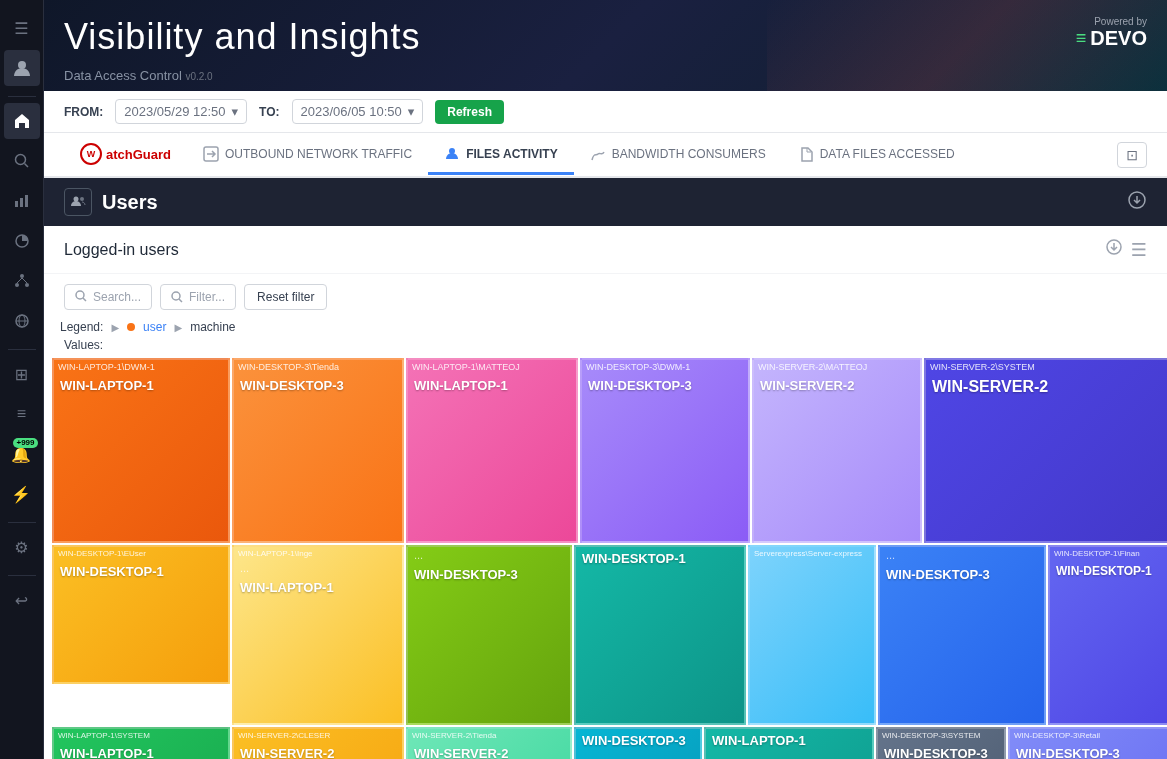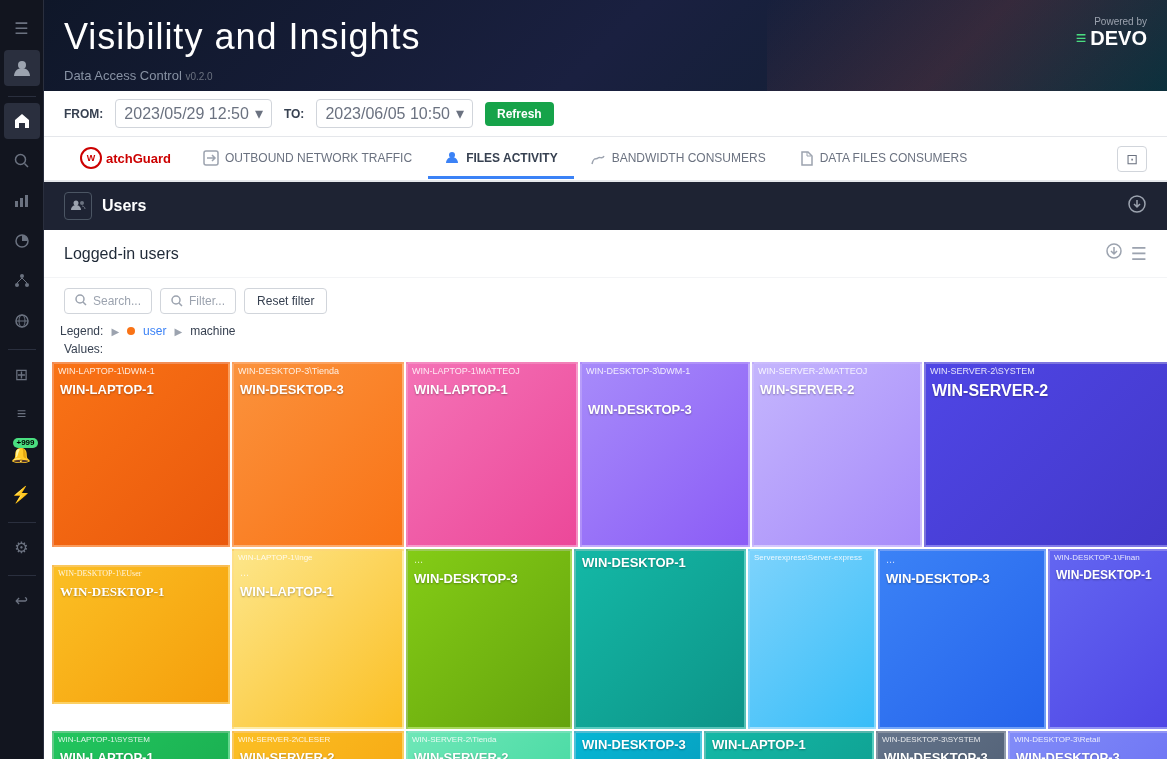--- a/index.html
+++ b/index.html
@@ -46,21 +46,21 @@
     .devo-logo-icon { color: #4ade80; font-size: 18px; }
 
     
     .toolbar {
       background: #fff; padding: 8px 20px; display: flex; align-items: center; gap: 12px;
       border-bottom: 1px solid #e5e7eb; flex-shrink: 0;
     }
     .toolbar-label { font-size: 12px; color: #374151; font-weight: 600; }
     .date-picker {
       display: flex; align-items: center; gap: 6px; background: #fff; border: 1px solid #d1d5db;
-      border-radius: 4px; padding: 4px 8px; font-size: 16px; color: #374151; cursor: pointer;
+      border-radius: 4px; padding: 4px 8px; font-size: 13px; color: #374151; cursor: pointer;
     }
     .date-picker span { color: #6b7280; }
     .refresh-btn {
       background: #16a34a; color: #fff; border: none; border-radius: 4px;
       padding: 5px 12px; font-size: 12px; font-weight: 600; cursor: pointer;
     }
 
     
     .tabs {
       background: #fff; display: flex; align-items: center; padding: 0 20px;
@@ -86,21 +86,21 @@
 
     
     .section-header {
       background: #1e2333; color: #fff; padding: 10px 20px;
       display: flex; align-items: center; gap: 10px; flex-shrink: 0;
     }
     .section-icon {
       width: 28px; height: 28px; border: 1px solid #4b5563; border-radius: 4px;
       display: flex; align-items: center; justify-content: center; font-size: 14px;
     }
-    .section-title { font-size: 16px; font-weight: 600; }
+    .section-title { font-size: 20px; font-weight: 600; }
     .section-download { margin-left: auto; color: #9ca3af; cursor: pointer; font-size: 18px; }
 
     
     .content {
       background: #fff; flex: 1; overflow: hidden; display: flex; flex-direction: column;
     }
     .content-header {
       padding: 12px 20px; display: flex; align-items: center; border-bottom: 1px solid #f3f4f6;
     }
     .content-title { font-size: 16px; color: #1f2937; font-weight: 400; }
@@ -147,21 +147,21 @@
     .tm-cell-label {
       font-size: 13px; font-weight: bold; color: #fff; padding: 4px 6px;
       text-shadow: 0 1px 2px rgba(0,0,0,0.3);
     }
     .tm-cell-dots { font-size: 11px; color: rgba(255,255,255,0.7); padding: 2px 6px; }
 
     
     .c-orange { background: linear-gradient(135deg, #f97316, #ea580c); }
     .c-salmon { background: linear-gradient(135deg, #fb923c, #f97316); }
     .c-pink { background: linear-gradient(135deg, #f472b6, #ec4899); }
-    .c-lavender { background: linear-gradient(135deg, #a78bfa, #8b5cf6); gap: 20px; }
+    .c-lavender { background: linear-gradient(135deg, #a78bfa, #8b5cf6); }
     .c-purple { background: linear-gradient(135deg, #818cf8, #6366f1); }
     .c-indigo { background: linear-gradient(135deg, #4f46e5, #4338ca); }
     .c-yellow { background: linear-gradient(135deg, #fbbf24, #f59e0b); }
     .c-lime { background: linear-gradient(135deg, #84cc16, #65a30d); }
     .c-green { background: linear-gradient(135deg, #22c55e, #16a34a); }
     .c-teal { background: linear-gradient(135deg, #14b8a6, #0d9488); }
     .c-cyan { background: linear-gradient(135deg, #06b6d4, #0891b2); }
     .c-blue { background: linear-gradient(135deg, #3b82f6, #2563eb); }
     .c-slate { background: linear-gradient(135deg, #64748b, #475569); }
     .c-amber { background: linear-gradient(135deg, #fde68a, #fbbf24); }
@@ -292,21 +292,21 @@
       <svg width="16" height="16" viewBox="0 0 16 16">
           <path d="M2 14 C4 6, 6 10, 8 8 C10 6, 12 10, 14 6" stroke="#9ca3af" fill="none" stroke-width="1.5"></path>
         </svg>
       <span>BANDWIDTH CONSUMERS</span>
     </div>
     <div class="tab">
       <svg width="16" height="16" viewBox="0 0 16 16">
           <path d="M4 2h6l4 4v9H4V2z" fill="none" stroke="#9ca3af" stroke-width="1.5"></path>
           <path d="M9 2v4h4" fill="none" stroke="#9ca3af" stroke-width="1"></path>
         </svg>
-      <span>DATA FILES CONSUMERS</span>
+      <span>DATA FILES ACCESSED</span>
     </div>
     <button class="export-btn">⊡</button>
   </div>
 
   <div class="section-header">
     <div class="section-icon">
       <svg width="16" height="16" viewBox="0 0 16 16">
           <circle cx="6" cy="5" r="2.5" fill="#9ca3af"></circle>
           <path d="M1 12c0-2.8 2.2-5 5-5s5 2.2 5 5" fill="#9ca3af"></path>
           <circle cx="12" cy="5" r="2" fill="#6b7280"></circle>
@@ -385,21 +385,21 @@
         </div>
         <div class="tm-cell c-violet" style="left:700px;top:0px;width:170px;height:185px;">
           <div class="tm-cell-header">WIN-SERVER-2\MATTEOJ</div>
           <div class="tm-cell-label">WIN-SERVER-2</div>
         </div>
         <div class="tm-cell c-indigo" style="left:872px;top:0px;width:249px;height:185px;">
           <div class="tm-cell-header">WIN-SERVER-2\SYSTEM</div>
           <div class="tm-cell-label" style="font-size:16px;">WIN-SERVER-2</div>
         </div>
 
-        <div class="tm-cell c-yellow" style="left:0px;top:203px;width:178px;height:139px;font-family:Liberation Serif, serif;">
+        <div class="tm-cell c-yellow" style="left:0px;top:187px;width:178px;height:139px;">
           <div class="tm-cell-header" style="font-size:8px;">WIN-DESKTOP-1\EUser</div>
           <div class="tm-cell-label">WIN-DESKTOP-1</div>
         </div>
         <div class="tm-cell c-amber" style="left:180px;top:187px;width:172px;height:180px;">
           <div class="tm-cell-header" style="font-size:8px;">WIN-LAPTOP-1\Inge</div>
           <div class="tm-cell-dots">...</div>
           <div class="tm-cell-label">WIN-LAPTOP-1</div>
         </div>
         <div class="tm-cell c-lime" style="left:354px;top:187px;width:166px;height:180px;">
           <div class="tm-cell-dots">...</div>

